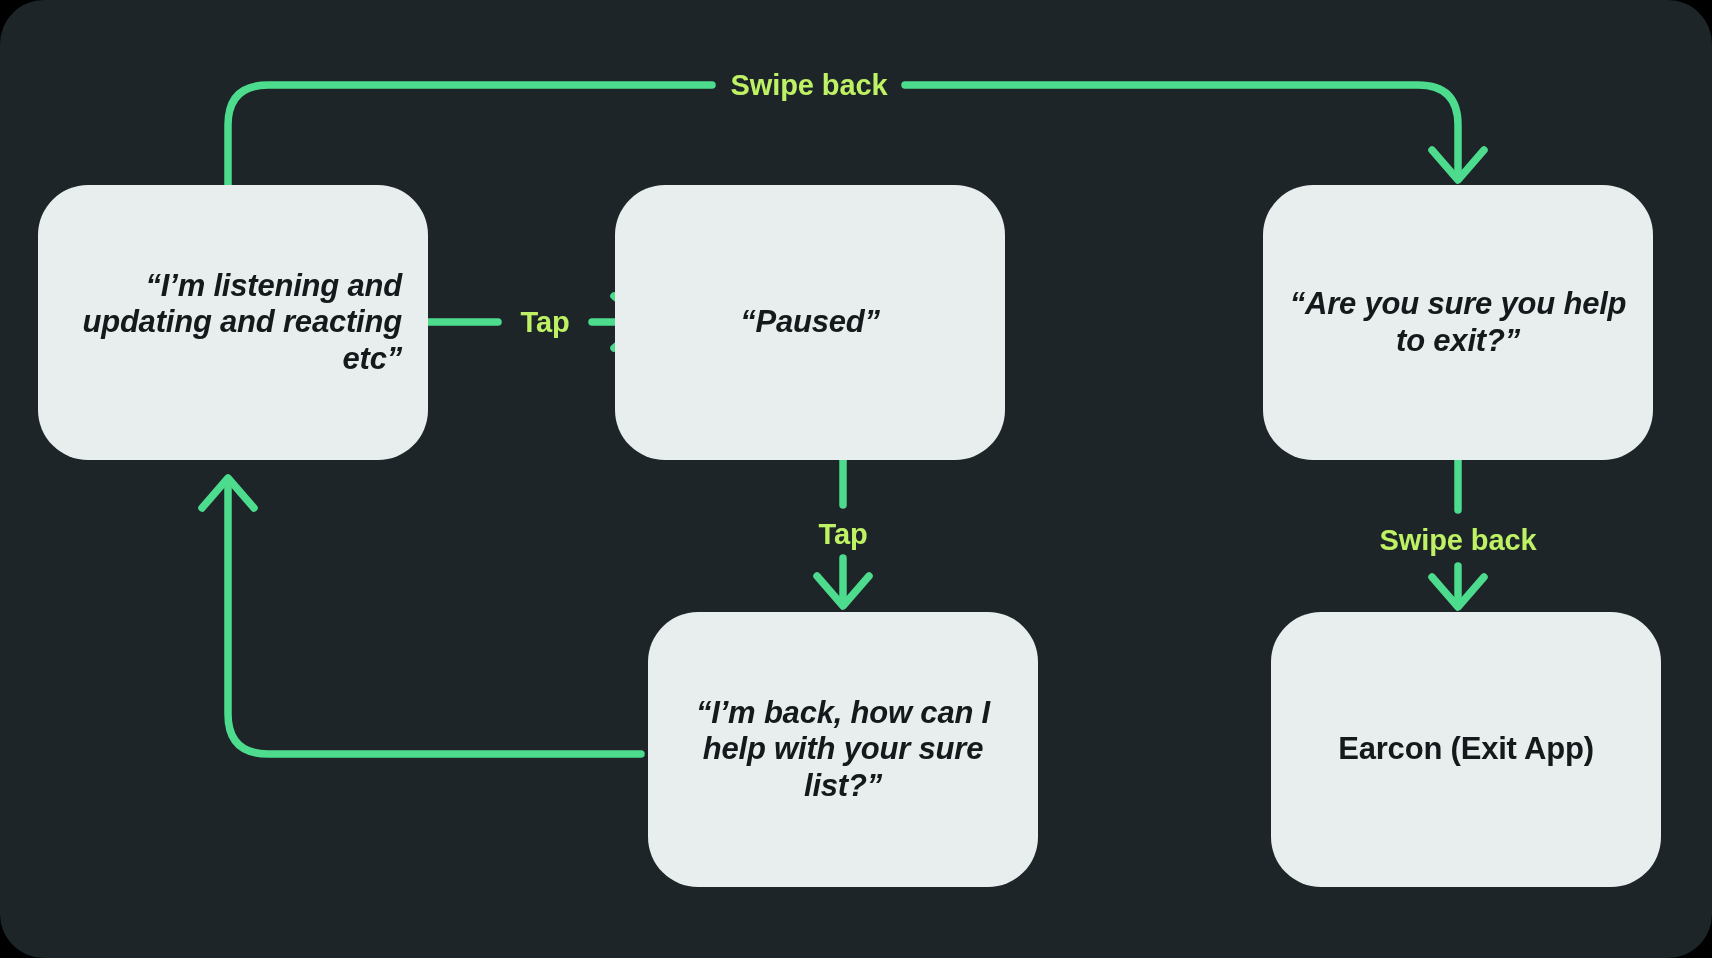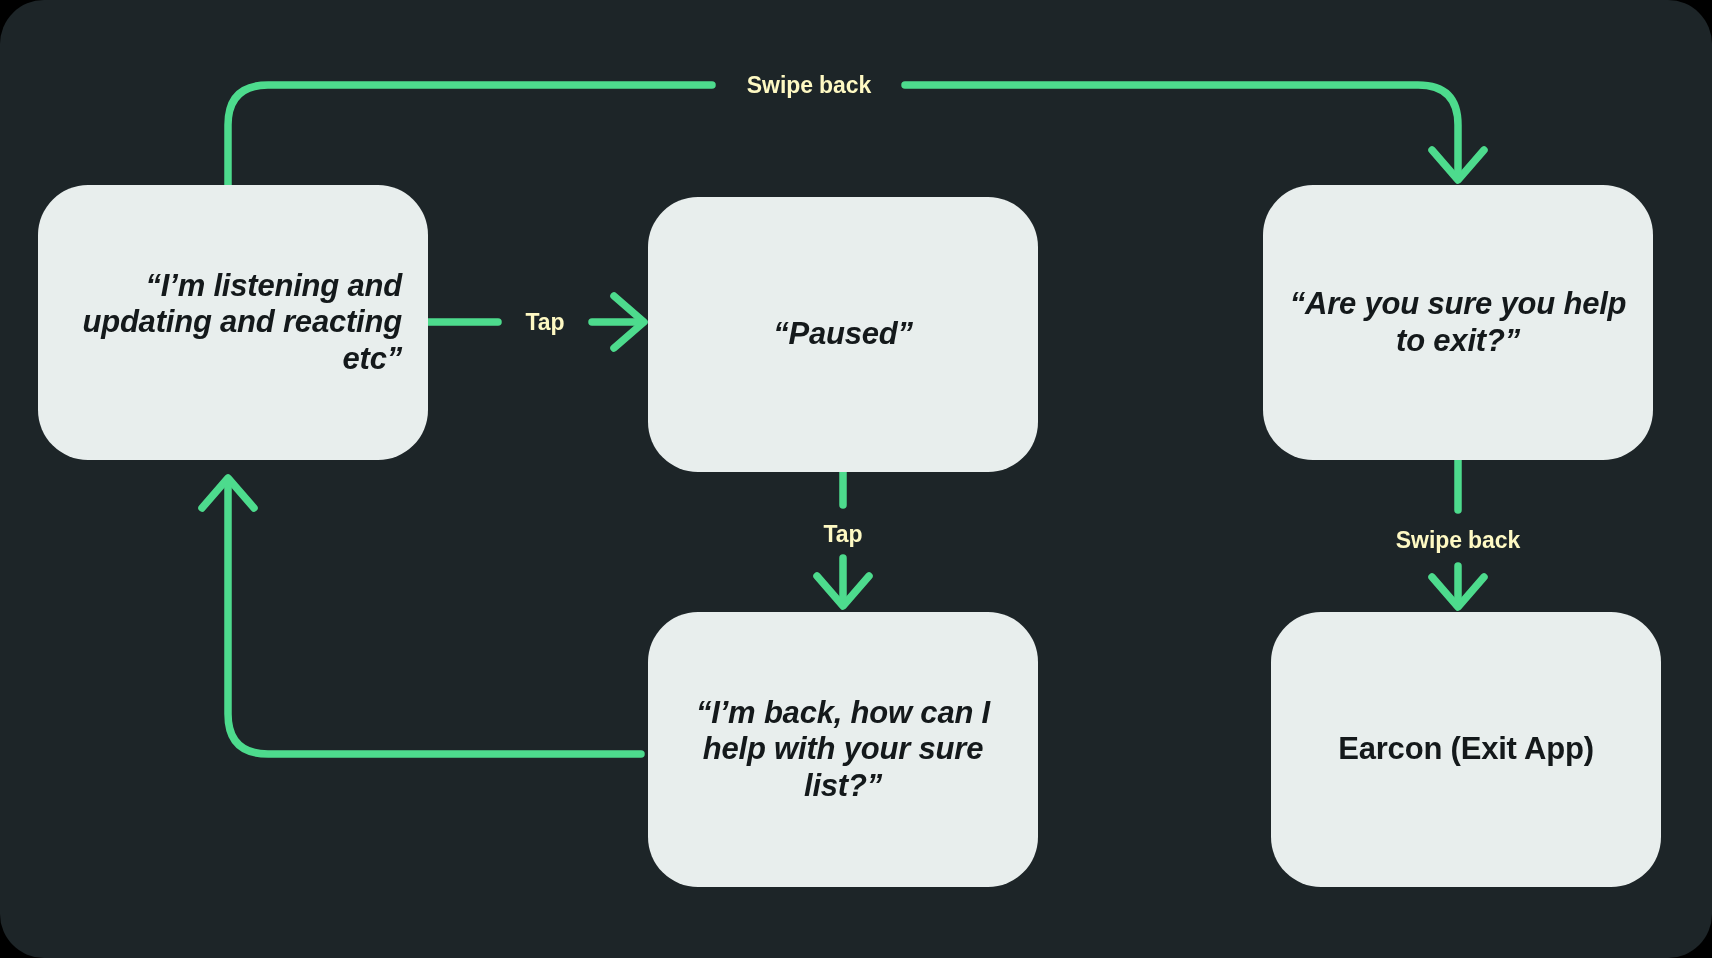--- a/index.html
+++ b/index.html
@@ -47,22 +47,22 @@
     line-height: 1.17;
     font-weight: bold;
     font-style: italic;
     letter-spacing: -0.2px;
   }
   .node-label.plain {
     font-style: normal;
   }
   .edge-label {
     position: absolute;
-    color: #fef9c3;
-    font-size: 23px;
+    color: #bef264;
+    font-size: 29px;
     font-weight: bold;
     letter-spacing: -0.1px;
     white-space: nowrap;
     transform: translate(-50%, -50%);
   }
 </style>
 </head>
 <body>
 
 <div id="canvas">
@@ -88,21 +88,21 @@
 
       <path d="M 641,754 L 268,754 Q 228,754 228,714 L 228,487"></path>
       <path d="M 202,508 L 228,478 L 254,508"></path>
     </g>
   </svg>
 
   <div class="node" style="left:38px; top:185px; width:390px; height:275px;text-align:right;">
     <span class="node-label">“I’m listening and updating and reacting etc”</span>
   </div>
 
-  <div class="node" style="left:648px; top:185px; width:390px; height:275px;margin-top:12px;">
+  <div class="node" style="left:615px; top:185px; width:390px; height:275px;">
     <span class="node-label">“Paused”</span>
   </div>
 
   <div class="node" style="left:1263px; top:185px; width:390px; height:275px;">
     <span class="node-label">“Are you sure you help to exit?”</span>
   </div>
 
   <div class="node" style="left:648px; top:612px; width:390px; height:275px;">
     <span class="node-label">“I’m back, how can I help with your sure list?”</span>
   </div>

